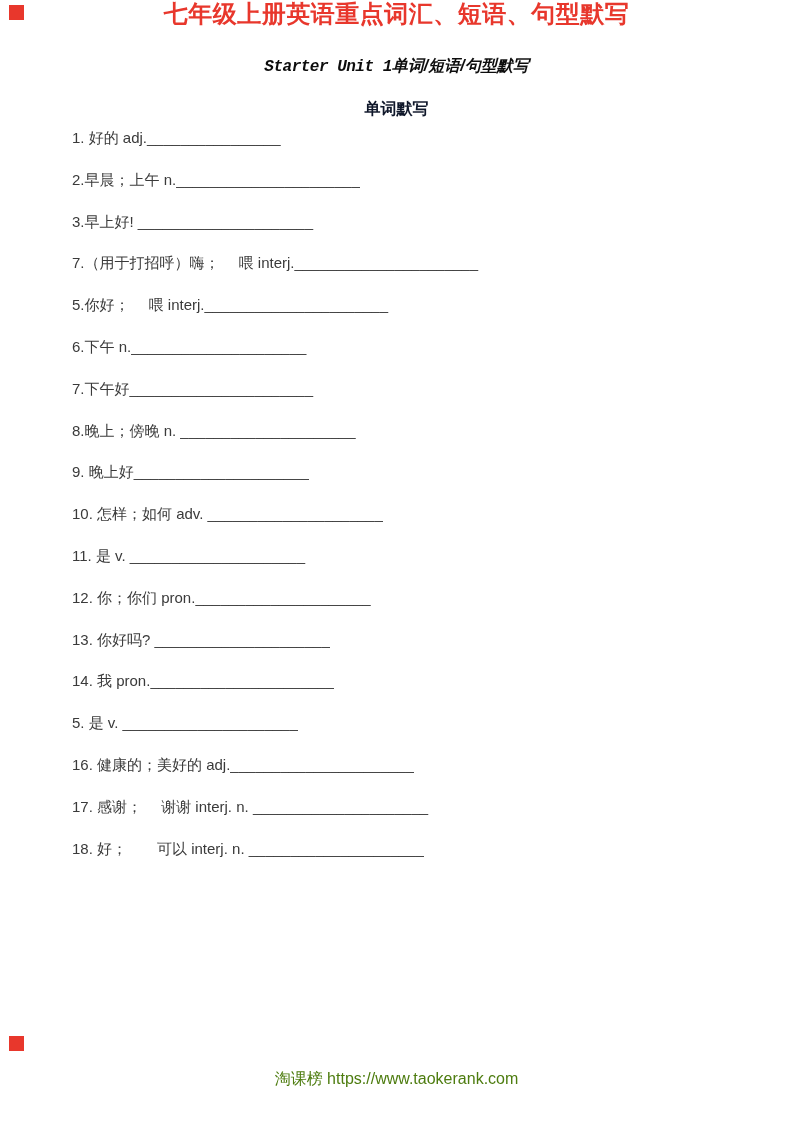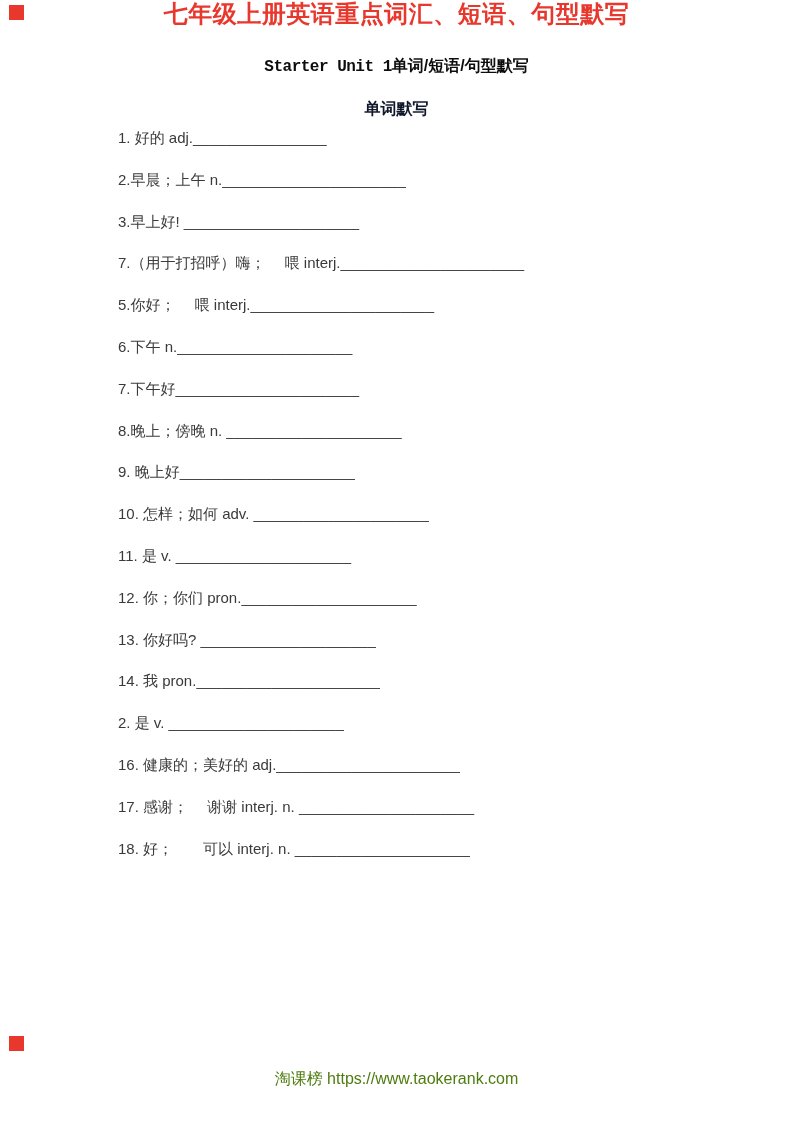--- a/index.html
+++ b/index.html
@@ -34,37 +34,37 @@
     color: #e8372c;
     letter-spacing: 0.5px;
   }
   .doc-subtitle {
     margin-top: 27px;
     text-align: center;
     font-size: 16px;
     line-height: 21px;
     font-weight: bold;
     color: #0d0d0d;
+    font-style: italic;
   }
   .doc-subtitle .en {
     font-family: "Liberation Mono", "DejaVu Sans Mono", monospace;
     letter-spacing: -0.5px;
   }
   .section-heading {
     margin-top: 21px;
     text-align: center;
     font-size: 16px;
     line-height: 20px;
     font-weight: bold;
     color: #0f172a;
   }
   .word-list {
     margin-top: 9px;
-    padding-left: 94px;
-    margin-left: 24px;
+    padding-left: 72px;
   }
   .word-item {
     height: 41.8px;
     box-sizing: border-box;
   }
   .word-item span {
     font-size: 15px;
     line-height: 20px;
     white-space: pre;
     color: #3a3a3a;
@@ -100,19 +100,19 @@
   <div class="word-item"><span>5.你好；　 喂 interj.______________________</span></div>
   <div class="word-item"><span>6.下午 n._____________________</span></div>
   <div class="word-item"><span>7.下午好______________________</span></div>
   <div class="word-item"><span>8.晚上；傍晚 n. _____________________</span></div>
   <div class="word-item"><span>9. 晚上好_____________________</span></div>
   <div class="word-item"><span>10. 怎样；如何 adv. _____________________</span></div>
   <div class="word-item"><span>11. 是 v. _____________________</span></div>
   <div class="word-item"><span>12. 你；你们 pron._____________________</span></div>
   <div class="word-item"><span>13. 你好吗? _____________________</span></div>
   <div class="word-item"><span>14. 我 pron.______________________</span></div>
-  <div class="word-item"><span>2. 是 v. _____________________</span></div>
+  <div class="word-item"><span>5. 是 v. _____________________</span></div>
   <div class="word-item"><span>16. 健康的；美好的 adj.______________________</span></div>
   <div class="word-item"><span>17. 感谢；　 谢谢 interj. n. _____________________</span></div>
   <div class="word-item"><span>18. 好；　　可以 interj. n. _____________________</span></div>
 </div>
 
 <div class="page-footer">淘课榜 https://www.taokerank.com</div>
 
 </body></html>

